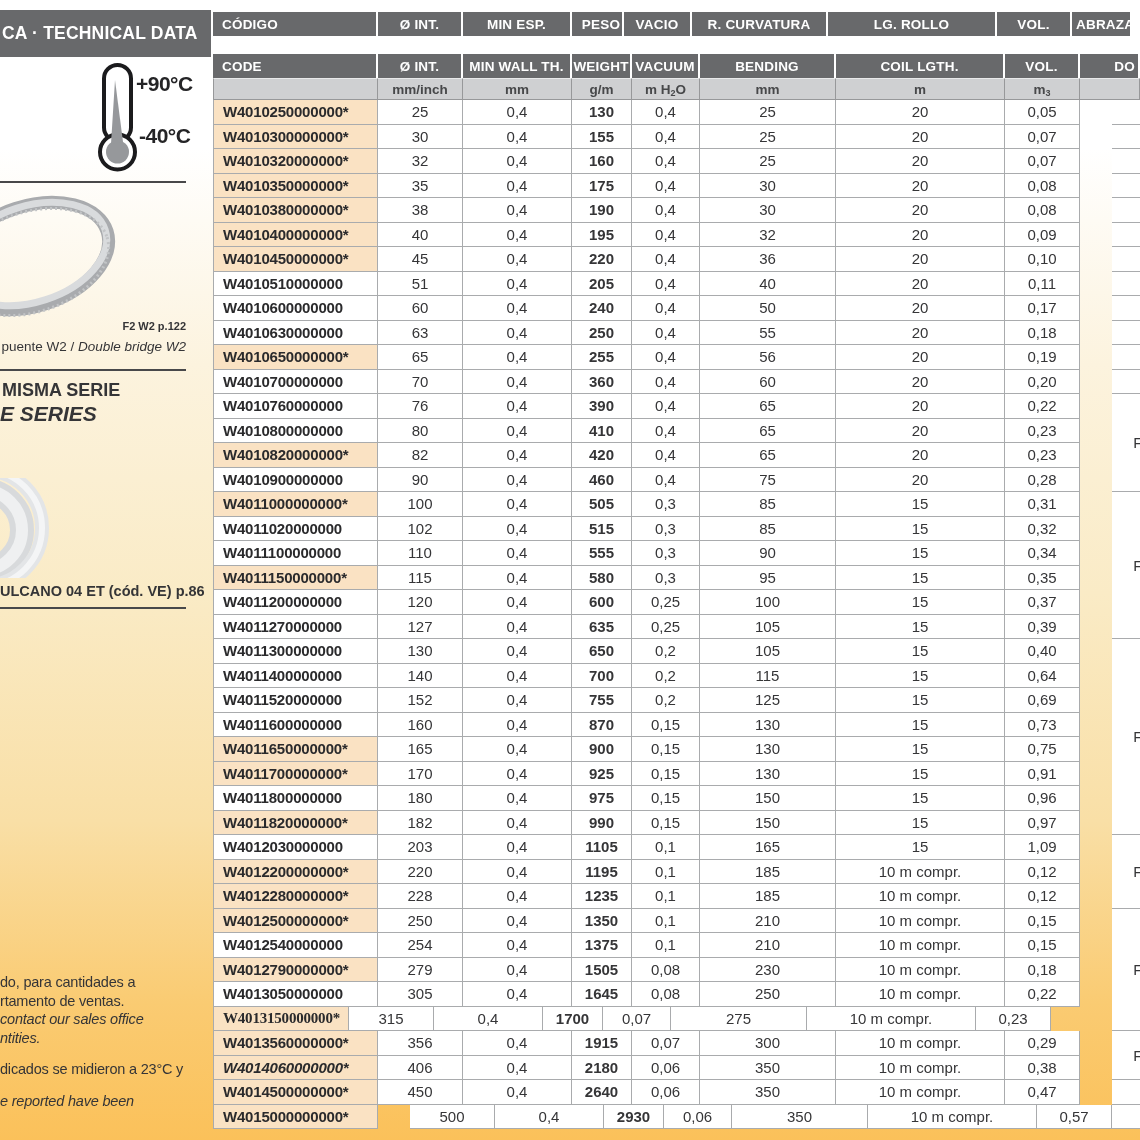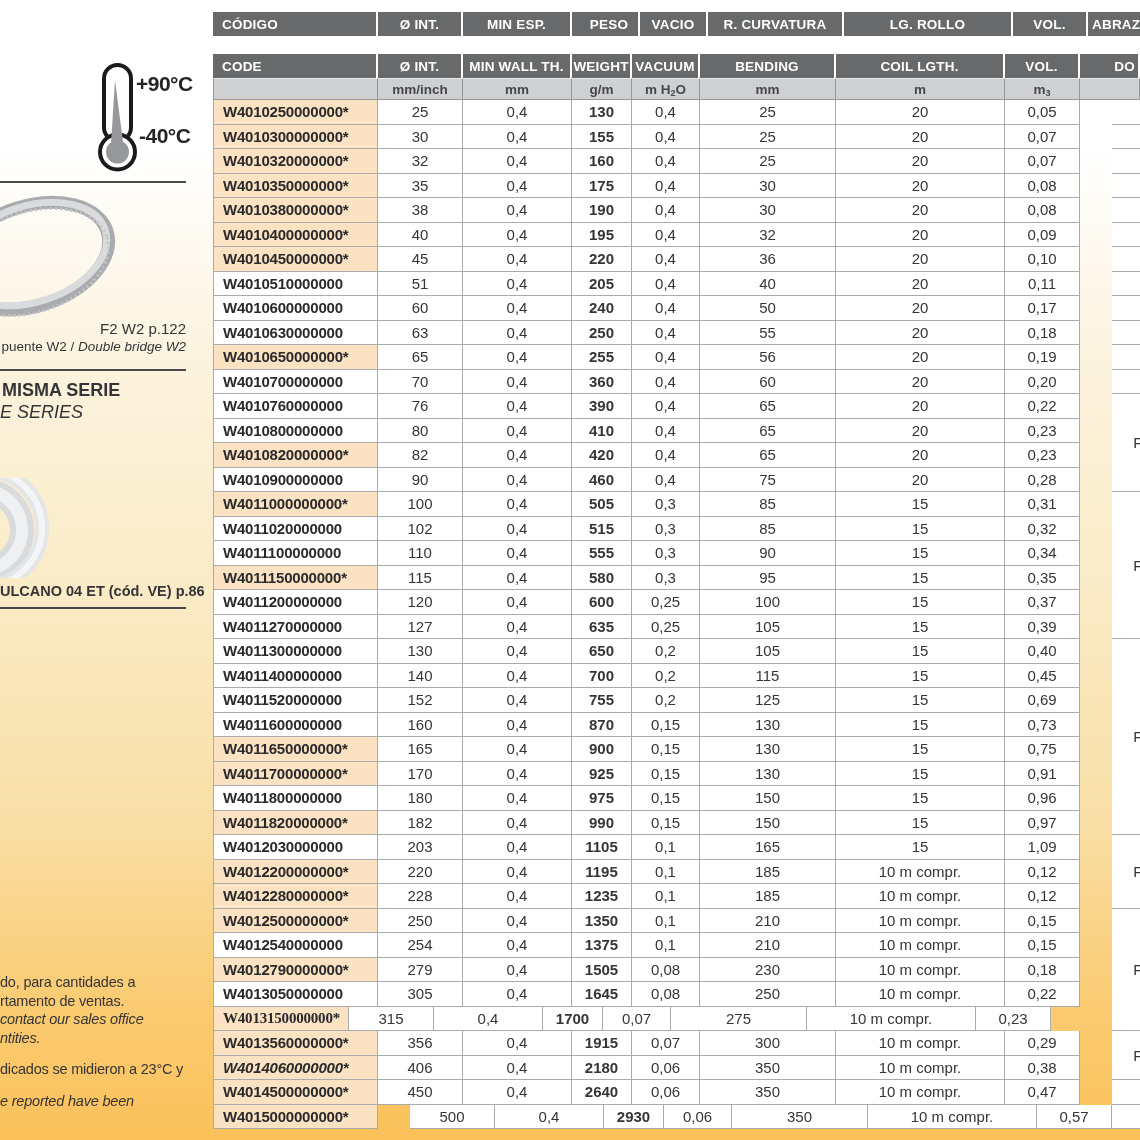--- a/index.html
+++ b/index.html
@@ -14,26 +14,26 @@
     font-weight:bold;font-size:17.5px;letter-spacing:0.2px;white-space:nowrap;overflow:hidden;}
   .thermo{position:absolute;left:95px;top:62px;}
   .temp{position:absolute;font-size:21px;font-weight:bold;color:#242426;letter-spacing:-0.5px;}
   .temp.max{left:136px;top:72px;}
   .temp.min{left:139px;top:124px;}
   .divider{position:absolute;left:0;width:186px;height:2px;background:#48484A;}
   .d1{top:181px;} .d2{top:369px;} .d3{top:607px;}
   .clampimg{position:absolute;left:-58px;top:192px;}
   .hoseimg{position:absolute;left:-28px;top:478px;}
   .f2ref{position:absolute;left:0;top:320px;width:186px;text-align:right;
-    font-size:15px;font-weight:normal;color:var(--ink);}
+    font-size:11px;font-weight:bold;color:var(--ink);}
   .f2desc{position:absolute;left:0;top:339px;width:186px;text-align:right;
     font-size:13.5px;color:var(--ink);white-space:nowrap;}
   .f2desc i{font-style:italic;}
   .series1{position:absolute;left:2px;top:380px;font-size:18px;font-weight:bold;color:var(--ink);white-space:nowrap;}
-  .series2{position:absolute;left:0;top:402px;font-size:18px;font-weight:normal;font-style:italic;color:var(--ink);white-space:nowrap;}
+  .series2{position:absolute;left:0;top:402px;font-size:21px;font-weight:bold;font-style:italic;color:var(--ink);white-space:nowrap;}
   .vulcano{position:absolute;left:0;top:583px;width:186px;text-align:right;
     font-size:14.5px;font-weight:bold;color:var(--ink);white-space:nowrap;}
   .notes{position:absolute;left:0;top:973px;width:212px;}
   .note{font-size:14.5px;line-height:18.5px;color:var(--ink);letter-spacing:-0.2px;white-space:nowrap;}
   .note.it{font-style:italic;}
   .note.ind{padding-left:18px;margin-top:36px;}
   .spacer{height:13px;}
 
   
   .datatable{position:absolute;left:213px;top:12px;width:927px;}
@@ -63,20 +63,23 @@
   .dcell.hl{background:var(--peach);}
   .dcell.b{font-weight:bold;}
   .gcell{box-sizing:border-box;width:60px;border-bottom:1px solid var(--bord);
     display:flex;align-items:center;justify-content:center;font-size:15px;color:var(--ink);background:#fff;}
 </style>
 </head>
 <body>
 
 <div class="page">
 
+  <div class="titlebar">
+    <span>CA · TECHNICAL DATA</span>
+  </div>
 
   <svg class="thermo" width="46" height="112" viewBox="0 0 46 112">
     <rect x="9" y="3" width="27" height="76" rx="13.5" fill="#ffffff" stroke="#1B1B1D" stroke-width="4"></rect>
     <circle cx="22.5" cy="90" r="17.5" fill="#ffffff" stroke="#1B1B1D" stroke-width="4"></circle>
     <circle cx="22.5" cy="90" r="11.5" fill="#96989B"></circle>
     <polygon points="20,18 28,80 16,82" fill="#96989B"></polygon>
   </svg>
   <div class="temp max">+90°C</div>
   <div class="temp min">-40°C</div>
 
@@ -117,21 +120,21 @@
       <div class="spacer"></div>
       <div class="note it">e reported have been</div>
       <div class="note it ind">50% umidity.</div>
     </div>
 
   <section class="datatable">
     <div class="thead-row" id="thead-es">
         <div class="hcell left" style="width: 165px;">CÓDIGO</div>
         <div class="hcell" style="width: 85px;">Ø INT.</div>
         <div class="hcell" style="width: 109px;">MIN ESP.</div>
-        <div class="hcell" style="width: 68px; padding-left: 8px;">PESO</div>
+        <div class="hcell" style="width: 52px; padding-left: 8px;">PESO</div>
         <div class="hcell" style="width: 68px;">VACIO</div>
         <div class="hcell" style="width: 136px;">R. CURVATURA</div>
         <div class="hcell" style="width: 169px;">LG. ROLLO</div>
         <div class="hcell" style="width: 75px;">VOL.</div>
         <div class="hcell clip" style="width: 60px;">ABRAZADE</div>
       </div>
     <div class="thead-row" id="thead-en">
         <div class="hcell left" style="width: 165px;">CODE</div>
         <div class="hcell" style="width: 85px;">Ø INT.</div>
         <div class="hcell" style="width: 109px;">MIN WALL TH.</div>
@@ -407,21 +410,21 @@
             <div class="dcell" style="width: 75px;">0,40</div>
           </div>
           <div class="trow">
             <div class="dcell code" style="width: 165px;">W4011400000000</div>
             <div class="dcell" style="width: 85px;">140</div>
             <div class="dcell" style="width: 109px;">0,4</div>
             <div class="dcell b" style="width: 60px;">700</div>
             <div class="dcell" style="width: 68px;">0,2</div>
             <div class="dcell" style="width: 136px;">115</div>
             <div class="dcell" style="width: 169px;">15</div>
-            <div class="dcell" style="width: 75px;">0,45</div>
+            <div class="dcell" style="width: 75px;">0,64</div>
           </div>
           <div class="trow">
             <div class="dcell code" style="width: 165px;">W4011520000000</div>
             <div class="dcell" style="width: 85px;">152</div>
             <div class="dcell" style="width: 109px;">0,4</div>
             <div class="dcell b" style="width: 60px;">755</div>
             <div class="dcell" style="width: 68px;">0,2</div>
             <div class="dcell" style="width: 136px;">125</div>
             <div class="dcell" style="width: 169px;">15</div>
             <div class="dcell" style="width: 75px;">0,69</div>

